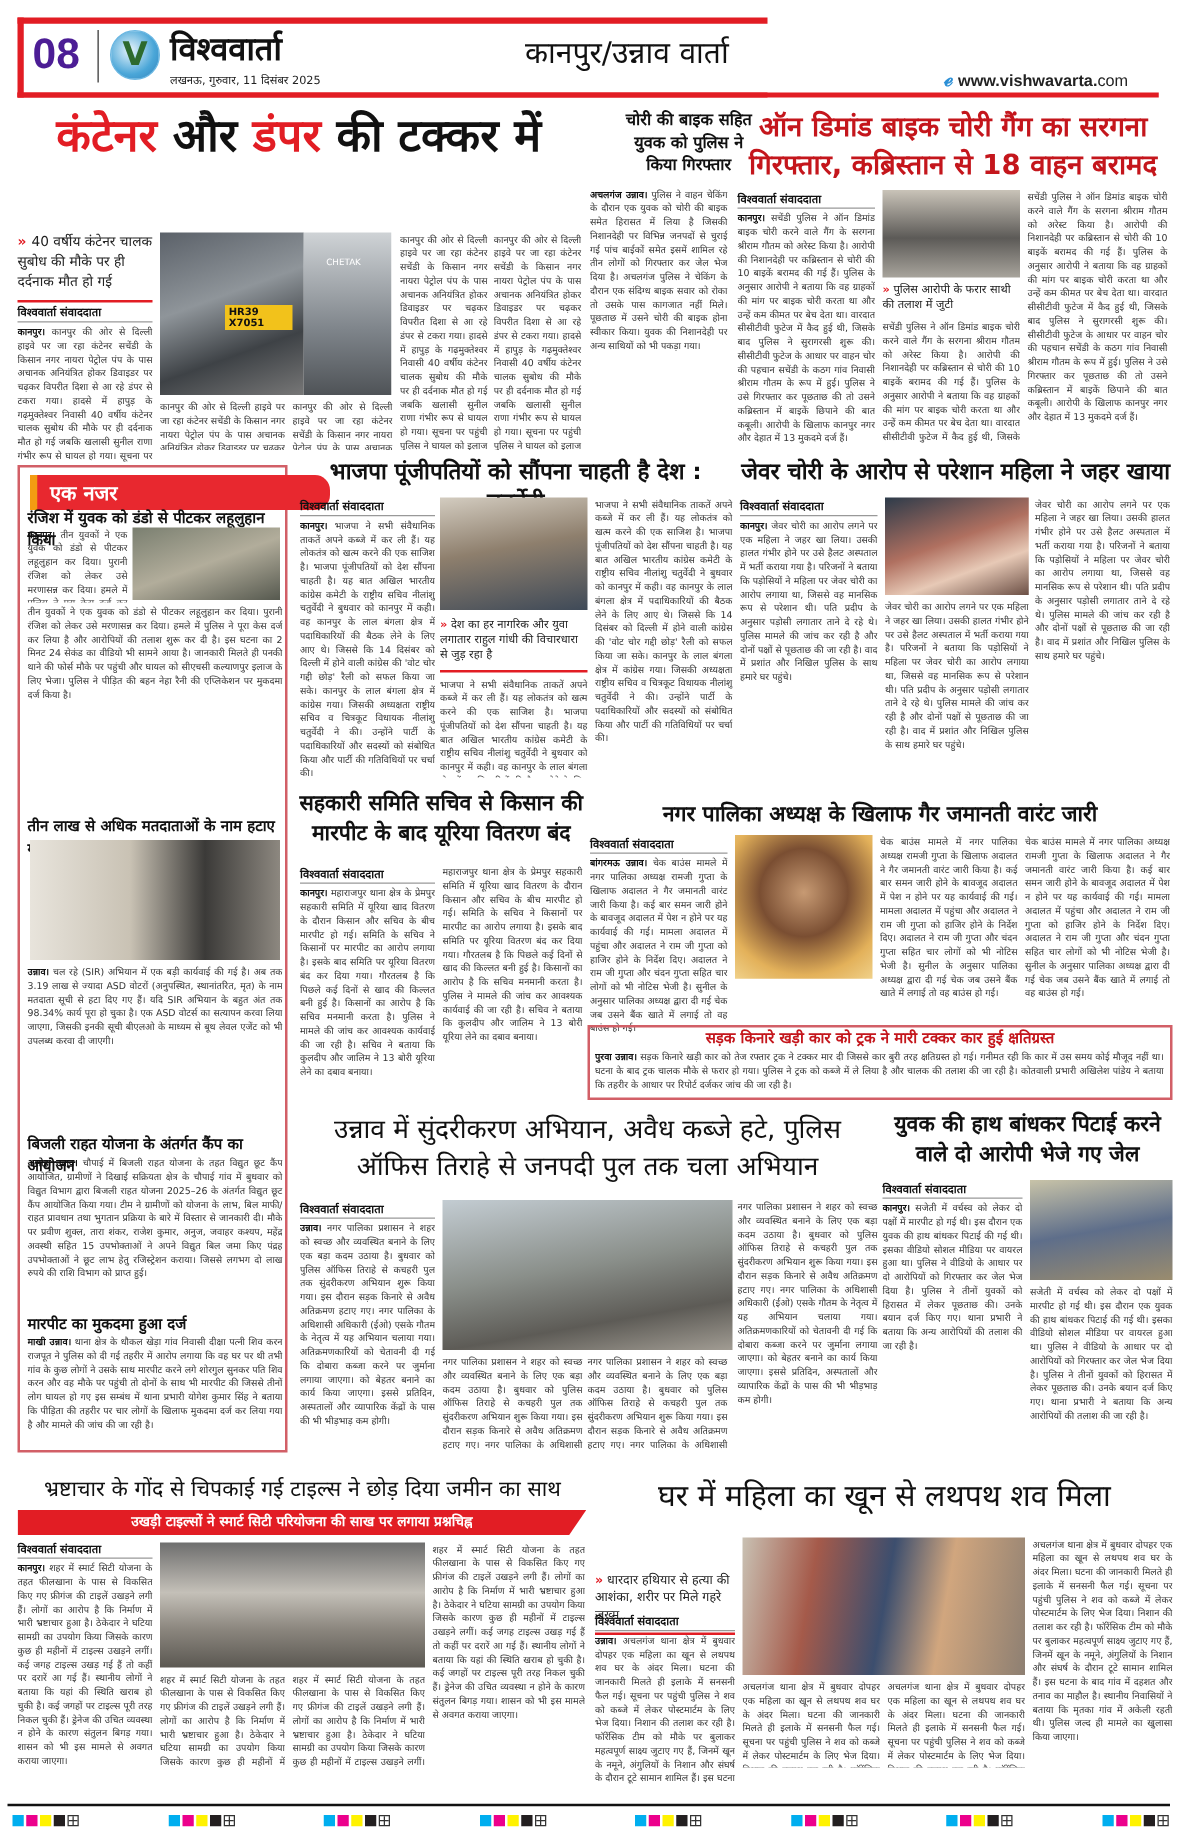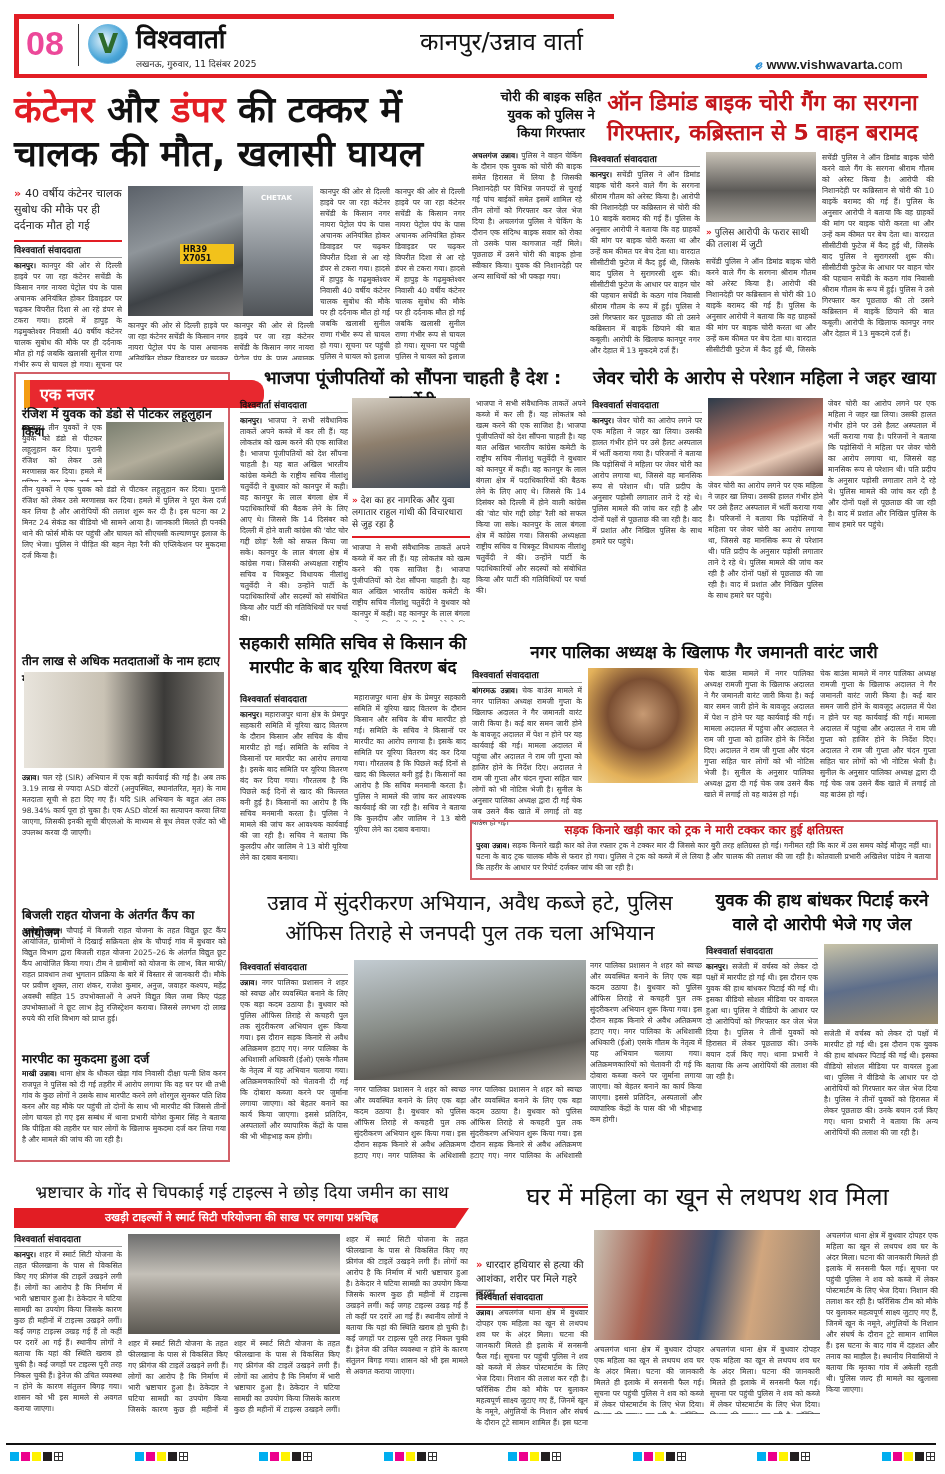--- a/index.html
+++ b/index.html
@@ -1,30 +1,30 @@
 <!DOCTYPE html>
 <html><head>
 <meta charset="utf-8">
 <style>
 *{box-sizing:border-box;margin:0;padding:0}
 body{width:945px;height:1474px;background:#fff;font-family:"DejaVu Sans",sans-serif;color:#222;position:relative;overflow:hidden}
 .abs{position:absolute}
 .mast-box{left:14px;top:14px;width:600px;height:64px;border-left:5px solid #e21d24;border-top:5px solid #e21d24;border-bottom:4px solid #e21d24}
 .red-rule{left:14px;top:74px;width:913px;height:4px;background:#e21d24}
-.pageno{left:26px;top:24px;font-size:34px;font-weight:bold;color:#ec4899;font-family:"Liberation Sans",sans-serif}
+.pageno{left:26px;top:24px;font-size:34px;font-weight:bold;color:#4c1d95;font-family:"Liberation Sans",sans-serif}
 .vsep{left:78px;top:24px;width:1px;height:42px;background:#333}
 .logo{left:88px;top:24px;width:40px;height:40px;border-radius:50%;background:radial-gradient(circle at 40% 40%,#e8f4fb,#4aa6d8 60%,#2f7fb8);border:1px solid #6bb7e2}
 .logo span{position:absolute;left:9px;top:4px;font-size:26px;font-weight:bold;color:#2d6a2d}
 .brand{left:136px;top:20px;font-size:26px;font-weight:bold;color:#111}
 .dateline{left:136px;top:57px;font-size:9px;color:#222}
 .section{left:420px;top:24px;font-size:24px;color:#111}
 .web{left:755px;top:52px;font-size:13px;font-weight:bold;color:#222;font-family:"Liberation Sans",sans-serif}
 .web .ie{color:#2b8fd6;font-size:16px;margin-right:4px}
 .web .com{font-weight:normal}
-.h1{font-weight:bold;color:#e21d24;font-size:36px;line-height:44px;}
+.h1{font-weight:bold;color:#e21d24;font-size:36px;line-height:44px;text-align:center}
 .h1 .blk{color:#111}
 .hd{font-weight:bold;color:#111;text-align:center}
 .txt{font-size:7.5px;line-height:11px;color:#333;text-align:justify}
 .txt b{color:#111}
 .byline{font-size:9px;font-weight:bold;color:#111;border-bottom:1px solid #999;padding-bottom:1px;margin-bottom:2px}
 .img{background:#8a8f94;overflow:hidden}
 .pull{font-size:11px;color:#222;line-height:16px}
 .pull .arr{color:#e21d24;font-weight:bold;margin-right:4px}
 .pull-rule{height:2px;background:#e21d24;margin-top:6px}
 .box{border:2px solid #d25f67}
@@ -50,45 +50,44 @@
   </div>
 <div class="abs brand">विश्ववार्ता</div>
 <div class="abs dateline">लखनऊ,   गुरुवार, 11 दिसंबर 2025</div>
 <div class="abs section">कानपुर/उन्नाव वार्ता</div>
 <div class="abs web"><span class="ie">ℯ</span><span>www.vishwavarta.</span><span class="com">com</span></div>
 
 <div class="abs" style="left:14px;top:88px;width:450px">
   <div class="h1">
     <span>कंटेनर</span><span class="blk"> और </span><span>डंपर</span><span class="blk"> की टक्कर में</span>
   </div>
-  <div class="h1 blk" style="color:#111">चालक की मौत, खलासी घायल</div>
 </div>
 <div class="abs" style="left:14px;top:186px;width:108px">
   <div class="pull"><span class="arr">»</span><span>40 वर्षीय कंटेनर चालक सुबोध की मौके पर ही दर्दनाक मौत हो गई</span></div>
   <div class="pull-rule"></div>
 </div>
 <div class="abs" style="left:14px;top:243px;width:108px">
   <div class="byline">विश्ववार्ता संवाददाता</div>
   <div class="txt" style="height:110px;overflow:hidden"><b>कानपुर।</b> <span>कानपुर की ओर से दिल्ली हाइवे पर जा रहा कंटेनर सचेंडी के किसान नगर नायरा पेट्रोल पंप के पास अचानक अनियंत्रित होकर डिवाइडर पर चढ़कर विपरीत दिशा से आ रहे डंपर से टकरा गया। हादसे में हापुड़ के गढ़मुक्तेश्वर निवासी 40 वर्षीय कंटेनर चालक सुबोध की मौके पर ही दर्दनाक मौत हो गई जबकि खलासी सुनील राणा गंभीर रूप से घायल हो गया। सूचना पर पहुंची पुलिस ने घायल को इलाज के लिए अस्पताल भेज कर शव को पोस्टमार्टम के लिए भेजा है। जबकि डंपर चालक फरार हो गया। विपरीत दिशा में पहुंच गया। तभी सामने से आ रहे डंपर से कंटेनर की जोरदार भिड़ंत हो गई। पहचान सलीम अंसारी के रूप में हुई है। टक्कर इतनी भीषण थी कि कंटेनर का केबिन पूरी तरह क्षतिग्रस्त हो गया और चालक उसमें फंस गया। पुलिस ने स्थानीय लोगों की मदद से केबिन काटकर चालक को बाहर निकाला और अस्पताल भेजा।</span></div>
 </div>
 <div class="abs img" style="left:128px;top:186px;width:115px;height:130px;background:linear-gradient(160deg,#5b6169 0%,#8f959a 40%,#3e4246 70%,#777 100%)">
   <div style="position:absolute;left:52px;top:58px;background:#f2c21b;color:#111;font-size:8px;font-weight:bold;padding:1px 3px;width:54px;line-height:9px">HR39 X7051</div>
 </div>
 <div class="abs img" style="left:243px;top:186px;width:70px;height:130px;background:linear-gradient(180deg,#cfd3d6,#7e848a 60%,#4f5357)">
-  <div style="position:absolute;left:18px;top:8px;color:#fff;font-size:7px;font-weight:bold">CHETAK</div>
+  <div style="position:absolute;left:18px;top:20px;color:#fff;font-size:7px;font-weight:normal">CHETAK</div>
 </div>
 <div class="abs txt" style="left:128px;top:320px;width:100px;height:40px;overflow:hidden">कानपुर की ओर से दिल्ली हाइवे पर जा रहा कंटेनर सचेंडी के किसान नगर नायरा पेट्रोल पंप के पास अचानक अनियंत्रित होकर डिवाइडर पर चढ़कर विपरीत दिशा से आ रहे डंपर से टकरा गया। हादसे में हापुड़ के गढ़मुक्तेश्वर निवासी 40 वर्षीय कंटेनर चालक सुबोध की मौके पर ही दर्दनाक मौत हो गई जबकि खलासी सुनील राणा गंभीर रूप से घायल हो गया। सूचना पर पहुंची पुलिस ने घायल को इलाज के लिए अस्पताल भेज कर शव को पोस्टमार्टम के लिए भेजा है। जबकि डंपर चालक फरार हो गया। विपरीत दिशा में पहुंच गया। तभी सामने से आ रहे डंपर से कंटेनर की जोरदार भिड़ंत हो गई। पहचान सलीम अंसारी के रूप में हुई है। टक्कर इतनी भीषण थी कि कंटेनर का केबिन पूरी तरह क्षतिग्रस्त हो गया और चालक उसमें फंस गया। पुलिस ने स्थानीय लोगों की मदद से केबिन काटकर चालक को बाहर निकाला और अस्पताल भेजा।</div>
 <div class="abs txt" style="left:234px;top:320px;width:80px;height:40px;overflow:hidden">कानपुर की ओर से दिल्ली हाइवे पर जा रहा कंटेनर सचेंडी के किसान नगर नायरा पेट्रोल पंप के पास अचानक अनियंत्रित होकर डिवाइडर पर चढ़कर विपरीत दिशा से आ रहे डंपर से टकरा गया। हादसे में हापुड़ के गढ़मुक्तेश्वर निवासी 40 वर्षीय कंटेनर चालक सुबोध की मौके पर ही दर्दनाक मौत हो गई जबकि खलासी सुनील राणा गंभीर रूप से घायल हो गया। सूचना पर पहुंची पुलिस ने घायल को इलाज के लिए अस्पताल भेज कर शव को पोस्टमार्टम के लिए भेजा है। जबकि डंपर चालक फरार हो गया। विपरीत दिशा में पहुंच गया। तभी सामने से आ रहे डंपर से कंटेनर की जोरदार भिड़ंत हो गई। पहचान सलीम अंसारी के रूप में हुई है। टक्कर इतनी भीषण थी कि कंटेनर का केबिन पूरी तरह क्षतिग्रस्त हो गया और चालक उसमें फंस गया। पुलिस ने स्थानीय लोगों की मदद से केबिन काटकर चालक को बाहर निकाला और अस्पताल भेजा।</div>
 <div class="abs txt" style="left:320px;top:186px;width:70px;height:174px;overflow:hidden">कानपुर की ओर से दिल्ली हाइवे पर जा रहा कंटेनर सचेंडी के किसान नगर नायरा पेट्रोल पंप के पास अचानक अनियंत्रित होकर डिवाइडर पर चढ़कर विपरीत दिशा से आ रहे डंपर से टकरा गया। हादसे में हापुड़ के गढ़मुक्तेश्वर निवासी 40 वर्षीय कंटेनर चालक सुबोध की मौके पर ही दर्दनाक मौत हो गई जबकि खलासी सुनील राणा गंभीर रूप से घायल हो गया। सूचना पर पहुंची पुलिस ने घायल को इलाज के लिए अस्पताल भेज कर शव को पोस्टमार्टम के लिए भेजा है। जबकि डंपर चालक फरार हो गया। विपरीत दिशा में पहुंच गया। तभी सामने से आ रहे डंपर से कंटेनर की जोरदार भिड़ंत हो गई। पहचान सलीम अंसारी के रूप में हुई है। टक्कर इतनी भीषण थी कि कंटेनर का केबिन पूरी तरह क्षतिग्रस्त हो गया और चालक उसमें फंस गया। पुलिस ने स्थानीय लोगों की मदद से केबिन काटकर चालक को बाहर निकाला और अस्पताल भेजा।</div>
 <div class="abs txt" style="left:395px;top:186px;width:70px;height:174px;overflow:hidden">कानपुर की ओर से दिल्ली हाइवे पर जा रहा कंटेनर सचेंडी के किसान नगर नायरा पेट्रोल पंप के पास अचानक अनियंत्रित होकर डिवाइडर पर चढ़कर विपरीत दिशा से आ रहे डंपर से टकरा गया। हादसे में हापुड़ के गढ़मुक्तेश्वर निवासी 40 वर्षीय कंटेनर चालक सुबोध की मौके पर ही दर्दनाक मौत हो गई जबकि खलासी सुनील राणा गंभीर रूप से घायल हो गया। सूचना पर पहुंची पुलिस ने घायल को इलाज के लिए अस्पताल भेज कर शव को पोस्टमार्टम के लिए भेजा है। जबकि डंपर चालक फरार हो गया। विपरीत दिशा में पहुंच गया। तभी सामने से आ रहे डंपर से कंटेनर की जोरदार भिड़ंत हो गई। पहचान सलीम अंसारी के रूप में हुई है। टक्कर इतनी भीषण थी कि कंटेनर का केबिन पूरी तरह क्षतिग्रस्त हो गया और चालक उसमें फंस गया। पुलिस ने स्थानीय लोगों की मदद से केबिन काटकर चालक को बाहर निकाला और अस्पताल भेजा।</div>
 
 <div class="abs hd" style="left:496px;top:88px;width:110px;font-size:13px;line-height:18px">चोरी की बाइक सहित युवक को पुलिस ने किया गिरफ्तार</div>
 <div class="abs txt" style="left:472px;top:150px;width:110px;height:210px;overflow:hidden"><b>अचलगंज उन्नाव।</b> <span>पुलिस ने वाहन चेकिंग के दौरान एक युवक को चोरी की बाइक समेत हिरासत में लिया है जिसकी निशानदेही पर विभिन्न जनपदों से चुराई गई पांच बाईकों समेत इसमें शामिल रहे तीन लोगों को गिरफ्तार कर जेल भेज दिया है। अचलगंज पुलिस ने चेकिंग के दौरान एक संदिग्ध बाइक सवार को रोका तो उसके पास कागजात नहीं मिले। पूछताछ में उसने चोरी की बाइक होना स्वीकार किया। युवक की निशानदेही पर अन्य साथियों को भी पकड़ा गया।</span></div>
 
-<div class="abs hd" style="left:590px;top:88px;width:345px;font-size:22px;line-height:30px;color:#c4161c">ऑन डिमांड बाइक चोरी गैंग का सरगना गिरफ्तार, कब्रिस्तान से 5 वाहन बरामद</div>
+<div class="abs hd" style="left:590px;top:88px;width:345px;font-size:22px;line-height:30px;color:#c4161c">ऑन डिमांड बाइक चोरी गैंग का सरगना गिरफ्तार, कब्रिस्तान से 18 वाहन बरामद</div>
 <div class="abs" style="left:590px;top:152px;width:110px">
   <div class="byline">विश्ववार्ता संवाददाता</div>
   <div class="txt" style="height:195px;overflow:hidden"><b>कानपुर।</b> <span>सचेंडी पुलिस ने ऑन डिमांड बाइक चोरी करने वाले गैंग के सरगना श्रीराम गौतम को अरेस्ट किया है। आरोपी की निशानदेही पर कब्रिस्तान से चोरी की 10 बाइकें बरामद की गई हैं। पुलिस के अनुसार आरोपी ने बताया कि वह ग्राहकों की मांग पर बाइक चोरी करता था और उन्हें कम कीमत पर बेच देता था। वारदात सीसीटीवी फुटेज में कैद हुई थी, जिसके बाद पुलिस ने सुरागरसी शुरू की। सीसीटीवी फुटेज के आधार पर वाहन चोर की पहचान सचेंडी के कठग गांव निवासी श्रीराम गौतम के रूप में हुई। पुलिस ने उसे गिरफ्तार कर पूछताछ की तो उसने कब्रिस्तान में बाइकें छिपाने की बात कबूली। आरोपी के खिलाफ कानपुर नगर और देहात में 13 मुकदमे दर्ज हैं।</span></div>
 </div>
 <div class="abs img" style="left:706px;top:152px;width:110px;height:70px;background:linear-gradient(180deg,#c9c3b8,#5c5a57 55%,#a8a49c)"></div>
 <div class="abs" style="left:706px;top:226px;width:110px;font-size:9px;line-height:12px"><span style="color:#e21d24;font-weight:bold">»</span> <span>पुलिस आरोपी के फरार साथी की तलाश में जुटी</span></div>
 <div class="abs txt" style="left:706px;top:256px;width:110px;height:100px;overflow:hidden">सचेंडी पुलिस ने ऑन डिमांड बाइक चोरी करने वाले गैंग के सरगना श्रीराम गौतम को अरेस्ट किया है। आरोपी की निशानदेही पर कब्रिस्तान से चोरी की 10 बाइकें बरामद की गई हैं। पुलिस के अनुसार आरोपी ने बताया कि वह ग्राहकों की मांग पर बाइक चोरी करता था और उन्हें कम कीमत पर बेच देता था। वारदात सीसीटीवी फुटेज में कैद हुई थी, जिसके बाद पुलिस ने सुरागरसी शुरू की। सीसीटीवी फुटेज के आधार पर वाहन चोर की पहचान सचेंडी के कठग गांव निवासी श्रीराम गौतम के रूप में हुई। पुलिस ने उसे गिरफ्तार कर पूछताछ की तो उसने कब्रिस्तान में बाइकें छिपाने की बात कबूली। आरोपी के खिलाफ कानपुर नगर और देहात में 13 मुकदमे दर्ज हैं।</div>
 <div class="abs txt" style="left:822px;top:152px;width:112px;height:205px;overflow:hidden">सचेंडी पुलिस ने ऑन डिमांड बाइक चोरी करने वाले गैंग के सरगना श्रीराम गौतम को अरेस्ट किया है। आरोपी की निशानदेही पर कब्रिस्तान से चोरी की 10 बाइकें बरामद की गई हैं। पुलिस के अनुसार आरोपी ने बताया कि वह ग्राहकों की मांग पर बाइक चोरी करता था और उन्हें कम कीमत पर बेच देता था। वारदात सीसीटीवी फुटेज में कैद हुई थी, जिसके बाद पुलिस ने सुरागरसी शुरू की। सीसीटीवी फुटेज के आधार पर वाहन चोर की पहचान सचेंडी के कठग गांव निवासी श्रीराम गौतम के रूप में हुई। पुलिस ने उसे गिरफ्तार कर पूछताछ की तो उसने कब्रिस्तान में बाइकें छिपाने की बात कबूली। आरोपी के खिलाफ कानपुर नगर और देहात में 13 मुकदमे दर्ज हैं।</div>
 
 <div class="abs box" style="left:14px;top:372px;width:216px;height:790px"></div>

